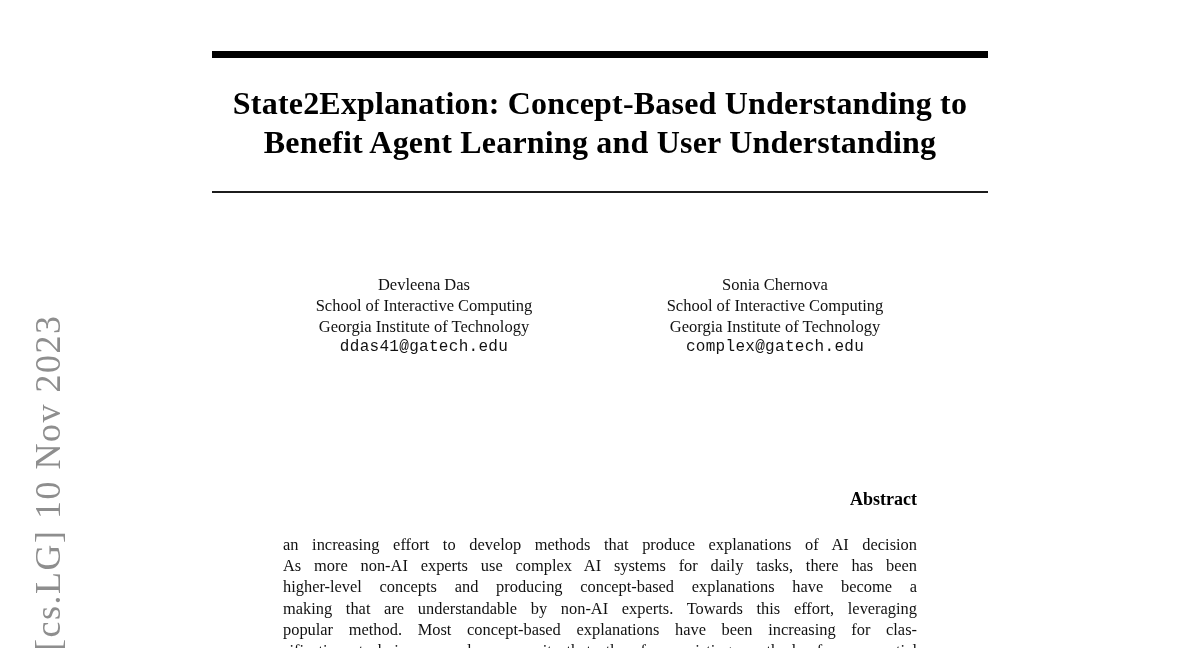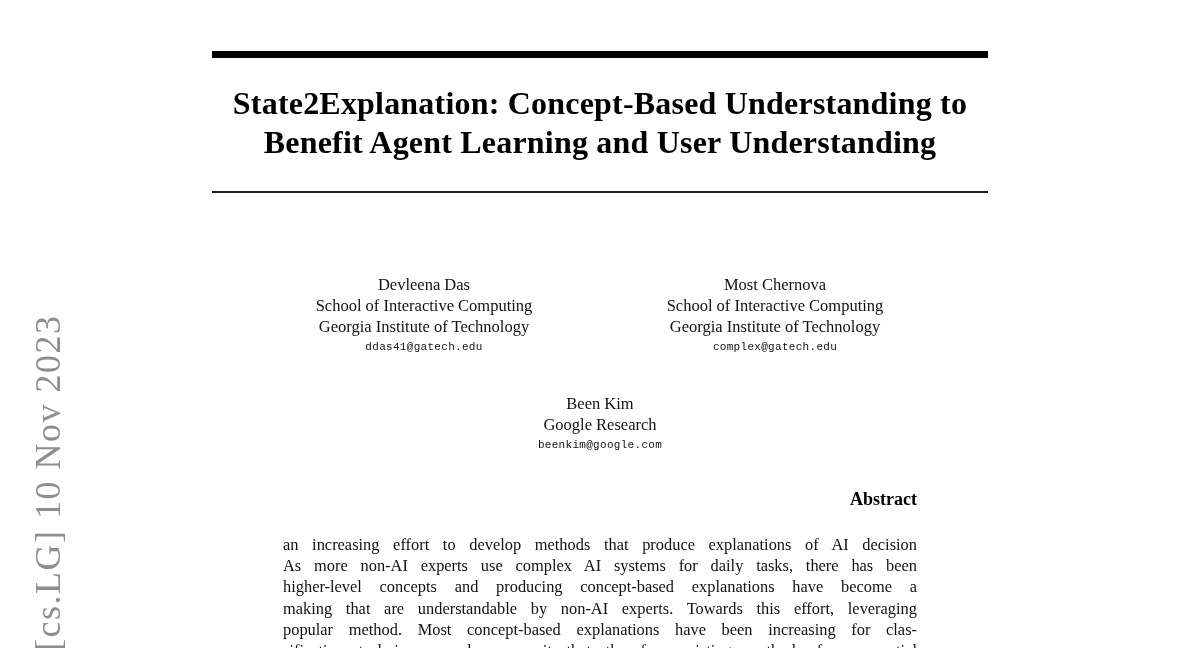--- a/index.html
+++ b/index.html
@@ -71,21 +71,21 @@
     font-size: 16.5px;
     line-height: 21px;
     color: #111111;
   }
   .author-block .author-name {
     font-weight: normal;
     margin-top: 26px;
   }
   .author-block .author-email {
     font-family: "Liberation Mono", monospace;
-    font-size: 11px;
+    font-size: 16px;
     letter-spacing: 0.3px;
   }
   #author-1 { left: 254px; top: 248px; }
   #author-2 { left: 605px; top: 248px; }
   #author-3 { left: 430px; top: 367px; }
   .abstract-heading {
     position: absolute;
     left: 283px;
     top: 487px;
     width: 634px;
@@ -129,31 +129,26 @@
   <div class="rule-thin"></div>
 
   <div class="author-block" id="author-1">
     <div class="author-name">Devleena Das</div>
     <div class="author-affiliation">School of Interactive Computing</div>
     <div class="author-affiliation">Georgia Institute of Technology</div>
     <div class="author-email">ddas41@gatech.edu</div>
   </div>
 
   <div class="author-block" id="author-2">
-    <div class="author-name">Most Chernova</div>
+    <div class="author-name">Sonia Chernova</div>
     <div class="author-affiliation">School of Interactive Computing</div>
     <div class="author-affiliation">Georgia Institute of Technology</div>
     <div class="author-email">complex@gatech.edu</div>
   </div>
 
-  <div class="author-block" id="author-3">
-    <div class="author-name">Been Kim</div>
-    <div class="author-affiliation">Google Research</div>
-    <div class="author-email">beenkim@google.com</div>
-  </div>
 
   <h2 class="abstract-heading">Abstract</h2>
 
   <div class="abstract-body">
     <div class="abstract-line">an increasing effort to develop methods that produce explanations of AI decision</div>
     <div class="abstract-line">As more non-AI experts use complex AI systems for daily tasks, there has been</div>
     <div class="abstract-line">higher-level concepts and producing concept-based explanations have become a</div>
     <div class="abstract-line">making that are understandable by non-AI experts. Towards this effort, leveraging</div>
     <div class="abstract-line">popular method. Most concept-based explanations have been increasing for clas-</div>
     <div class="abstract-line">sification techniques, and we posit that the few existing methods for sequential</div>

